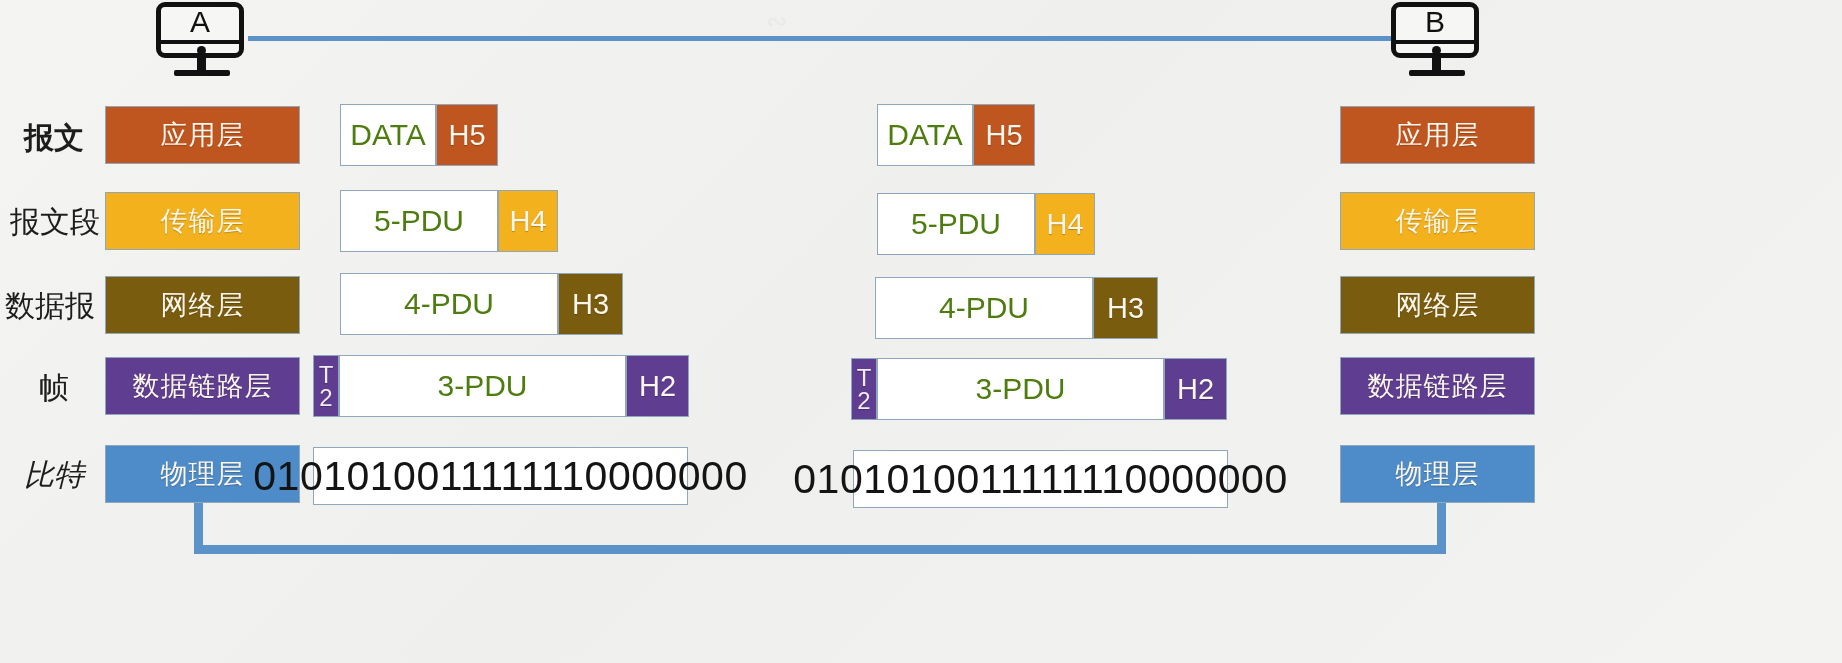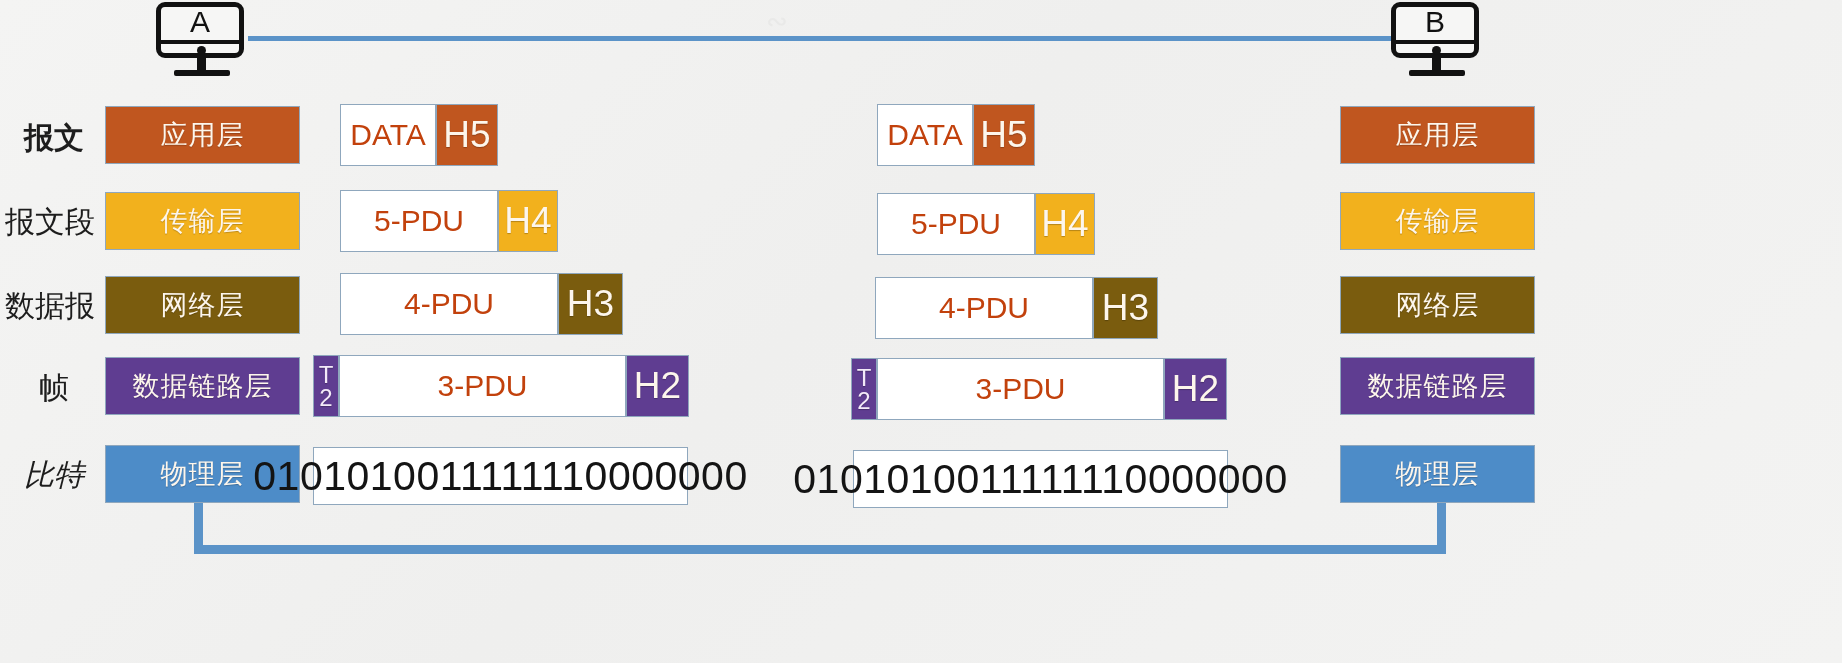--- a/index.html
+++ b/index.html
@@ -57,27 +57,27 @@
     box-sizing:border-box;
     text-shadow:0 1px 1px rgba(0,0,0,.22);
     letter-spacing:1px;
   }
 
   
   .pdu{position:absolute;display:flex;box-sizing:border-box;}
   .pdu .body{
     background:#ffffff;border:1px solid #8fa7bd;box-sizing:border-box;
     display:flex;align-items:center;justify-content:center;
-    font-size:30px;color:#c2410c;
+    font-size:30px;color:#4d7c0f;
     font-family:"Liberation Sans","DejaVu Sans",sans-serif;
   }
   .pdu .hdr{
     border:1px solid #8fa7bd;box-sizing:border-box;
     display:flex;align-items:center;justify-content:center;
-    font-size:37px;color:#fdf6ec;
+    font-size:29px;color:#fdf6ec;
     font-family:"Liberation Sans","DejaVu Sans",sans-serif;
     text-shadow:0 1px 1px rgba(0,0,0,.25);
   }
   .pdu .trl{
     border:1px solid #8fa7bd;box-sizing:border-box;
     display:flex;flex-direction:column;align-items:center;justify-content:center;
     font-size:24px;line-height:.96;color:#f3eaf8;
     font-family:"Liberation Sans","DejaVu Sans",sans-serif;
     text-shadow:0 1px 1px rgba(0,0,0,.25);
   }
@@ -108,21 +108,21 @@
   <div class="host" style="left:1391px;top:2px;">
     <div class="screen"></div>
     <div class="hostletter">B</div>
     <div class="divider"></div>
     <div class="dot"></div>
     <div class="neck"></div>
     <div class="base"></div>
   </div>
 
   <div class="rowlabel" style="left:8px;top:118px;width:92px;font-weight:bold;">报文</div>
-  <div class="rowlabel" style="left:0px;top:202px;width:100px;">报文段</div>
+  <div class="rowlabel" style="left:0px;top:202px;width:100px;text-align:right;">报文段</div>
   <div class="rowlabel" style="left:0px;top:286px;width:100px;">数据报</div>
   <div class="rowlabel" style="left:8px;top:368px;width:92px;">帧</div>
   <div class="rowlabel" style="left:8px;top:455px;width:92px;font-style:italic;">比特</div>
 
   <div class="layerbox" style="left:105px;top:106px;width:195px;height:58px;background:#C0561F;">应用层</div>
   <div class="layerbox" style="left:105px;top:192px;width:195px;height:58px;background:#F2B11D;">传输层</div>
   <div class="layerbox" style="left:105px;top:276px;width:195px;height:58px;background:#7A5C0E;">网络层</div>
   <div class="layerbox" style="left:105px;top:357px;width:195px;height:58px;background:#5F3D91;font-size:27px;">数据链路层</div>
   <div class="layerbox" style="left:105px;top:445px;width:195px;height:58px;background:#4D8CC8;">物理层</div>
 

